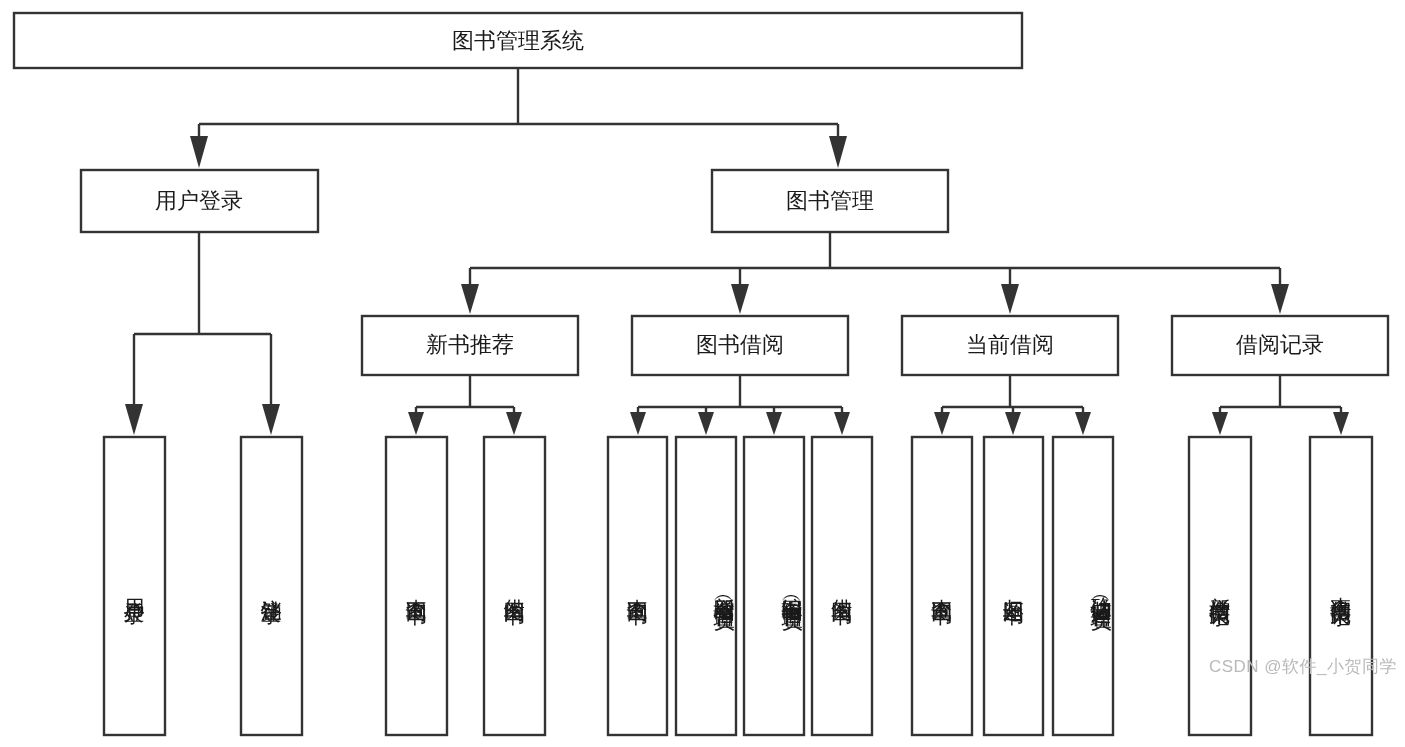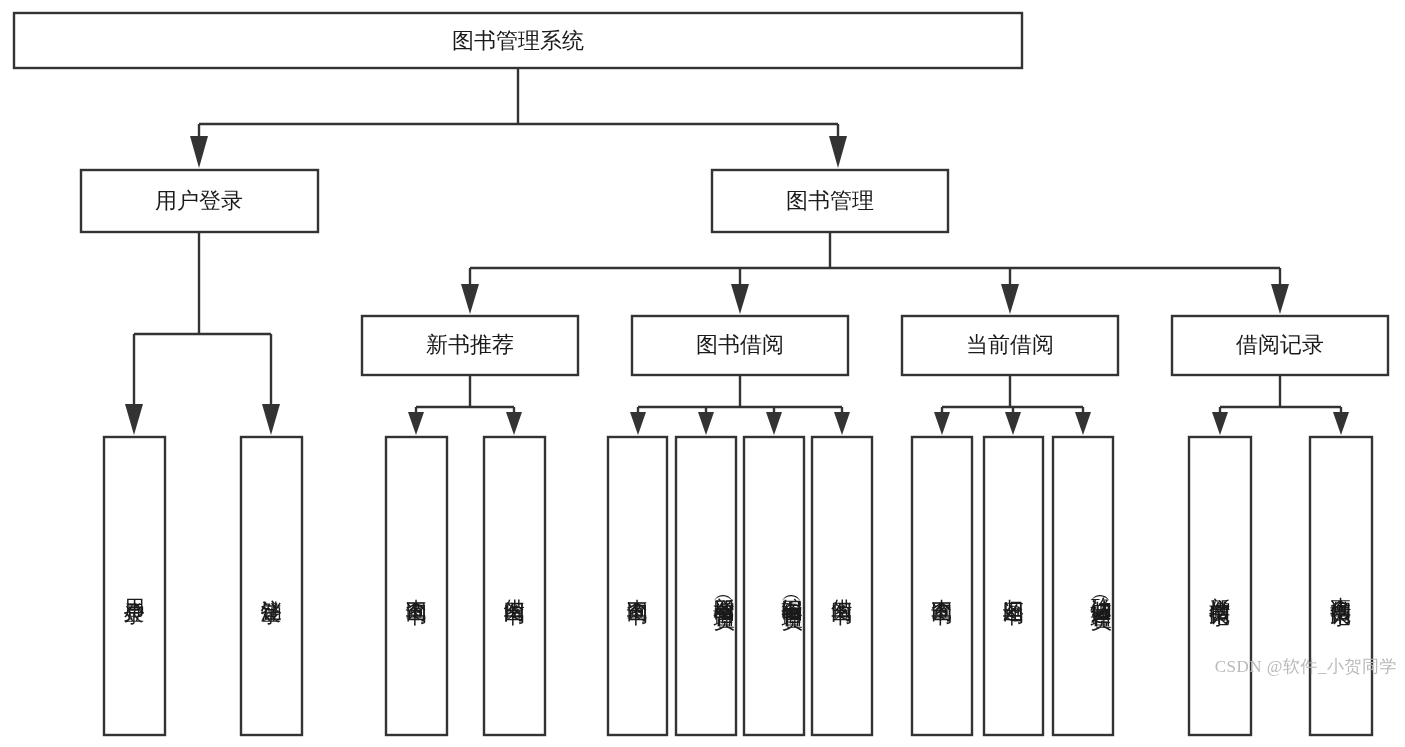--- a/index.html
+++ b/index.html
@@ -59,21 +59,21 @@
     text-orientation: upright;
     letter-spacing: 2px;
     white-space: nowrap;
     pointer-events: none;
     text-align: center;
   }
   #watermark {
     position: absolute;
     right: 8px;
     bottom: 6px;
-    font-family: Liberation Serif, serif;
+    font-family: Liberation Sans, sans-serif;
     font-size: 17px;
     color: #b9b9b9;
     letter-spacing: 0.5px;
     white-space: nowrap;
   }
 </style>
 </head>
 <body>
 
 <div id="diagram-root">

